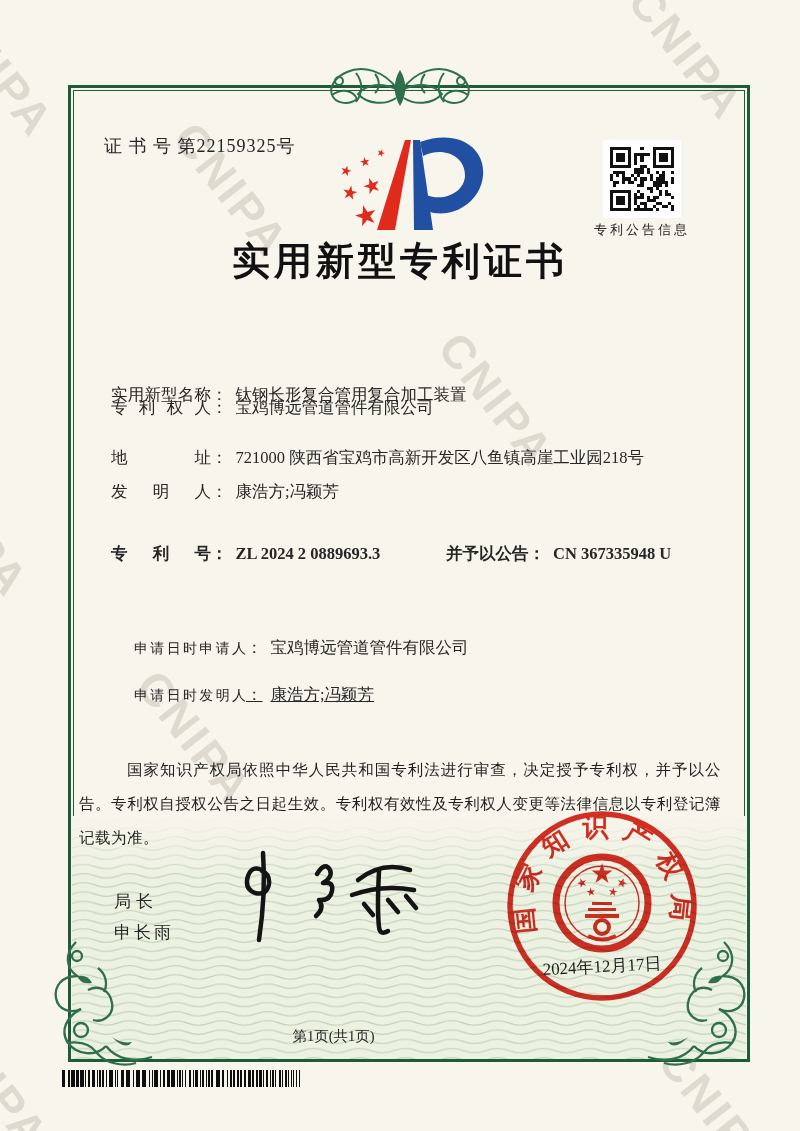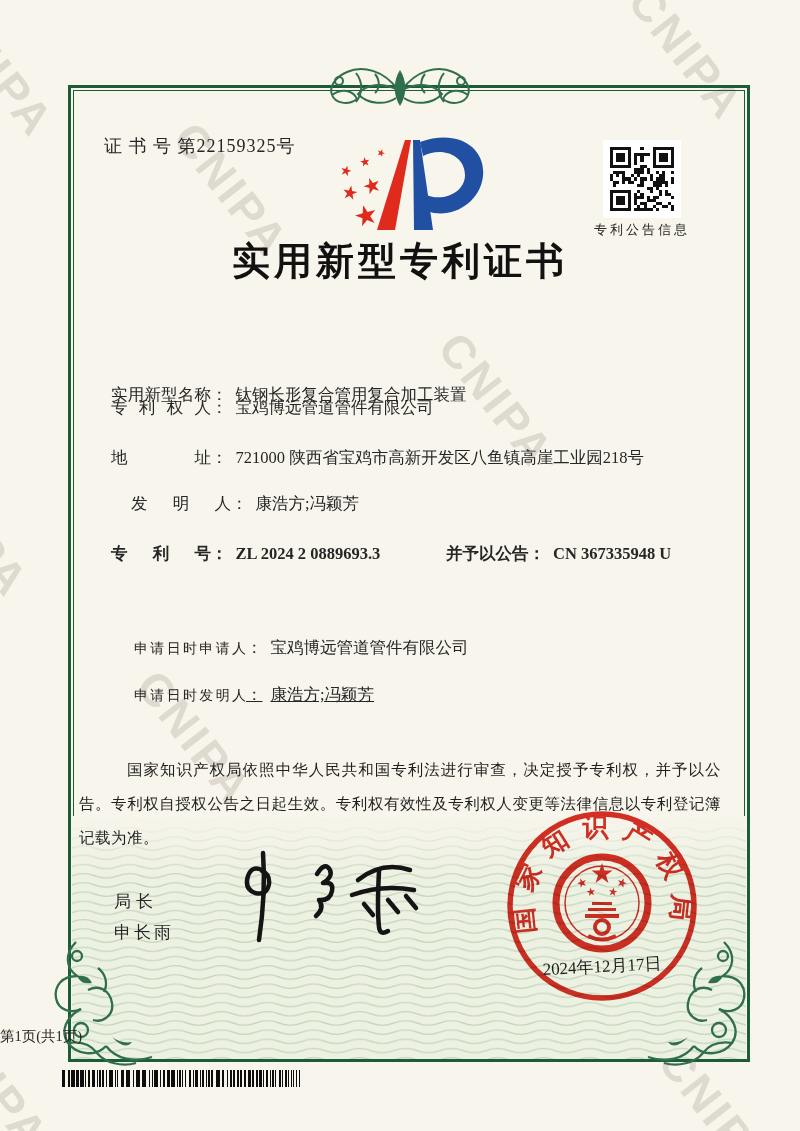--- a/index.html
+++ b/index.html
@@ -46,21 +46,21 @@
   
   .decl{ position:absolute; left:79px; top:753px; width:642px; font-size:15.5px;
     line-height:34px; text-indent:48px; text-align:justify; z-index:5; color:#1f1f1f; letter-spacing:.5px;}
   
   .dir-title{ position:absolute; left:114px; top:890px; font-size:17px; letter-spacing:5px; z-index:5; }
   .dir-name{ position:absolute; left:114px; top:921px; font-size:17px; letter-spacing:3px; z-index:5; }
   .sig{ position:absolute; left:222px; top:843px; z-index:5; }
   
   .seal{ position:absolute; left:502px; top:806px; z-index:6; mix-blend-mode:multiply; opacity:.96;}
   
-  .page-no{ position:absolute; left:0; top:1027px; width:667px; font-size:14.5px; z-index:5;}
+  .page-no{ position:absolute; left:0; top:1027px; width:667px; text-align:center; font-size:14.5px; z-index:5;}
   .barcode{ position:absolute; left:62px; top:1070px; width:245px; height:17px; z-index:5; font-size:0; }
   .barcode i{ display:inline-block; height:17px; background:#0d0d0d; }
 </style>
 </head>
 <body>
 
 <div id="page">
 
   <span class="wm" style="left:-30px; top:-8px;">CNIPA</span>
   <span class="wm" style="left:660px; top:-25px;">CNIPA</span>
@@ -377,21 +377,21 @@
 
   <div class="row" style="top:344px;margin-top:40px;">
     <span class="lbl">实用新型名称</span><span class="colon">：</span><span>钛钢长形复合管用复合加工装置</span>
   </div>
   <div class="row" style="top:397px;">
     <span class="lbl">专利权人</span><span class="colon">：</span><span>宝鸡博远管道管件有限公司</span>
   </div>
   <div class="row" style="top:447px;">
     <span class="lbl">地址</span><span class="colon">：</span><span>721000 陕西省宝鸡市高新开发区八鱼镇高崖工业园218号</span>
   </div>
-  <div class="row" style="top:493px;margin-left:20px;">
+  <div class="row" style="top:481px;">
     <span class="lbl">发明人</span><span class="colon">：</span><span>康浩方;冯颖芳</span>
   </div>
   <div class="row two" style="top:543px;">
     <span class="lbl">专利号</span><span class="colon">：</span><span>ZL 2024 2 0889693.3</span>
     <span class="col-r">
       <span>并予以公告</span><span class="colon">：</span><span>CN 367335948 U</span>
     </span>
   </div>
   <div class="row" style="top:637px;">
     <span class="lbl-sm">申请日时申请人</span><span class="colon">：</span><span>宝鸡博远管道管件有限公司</span>

